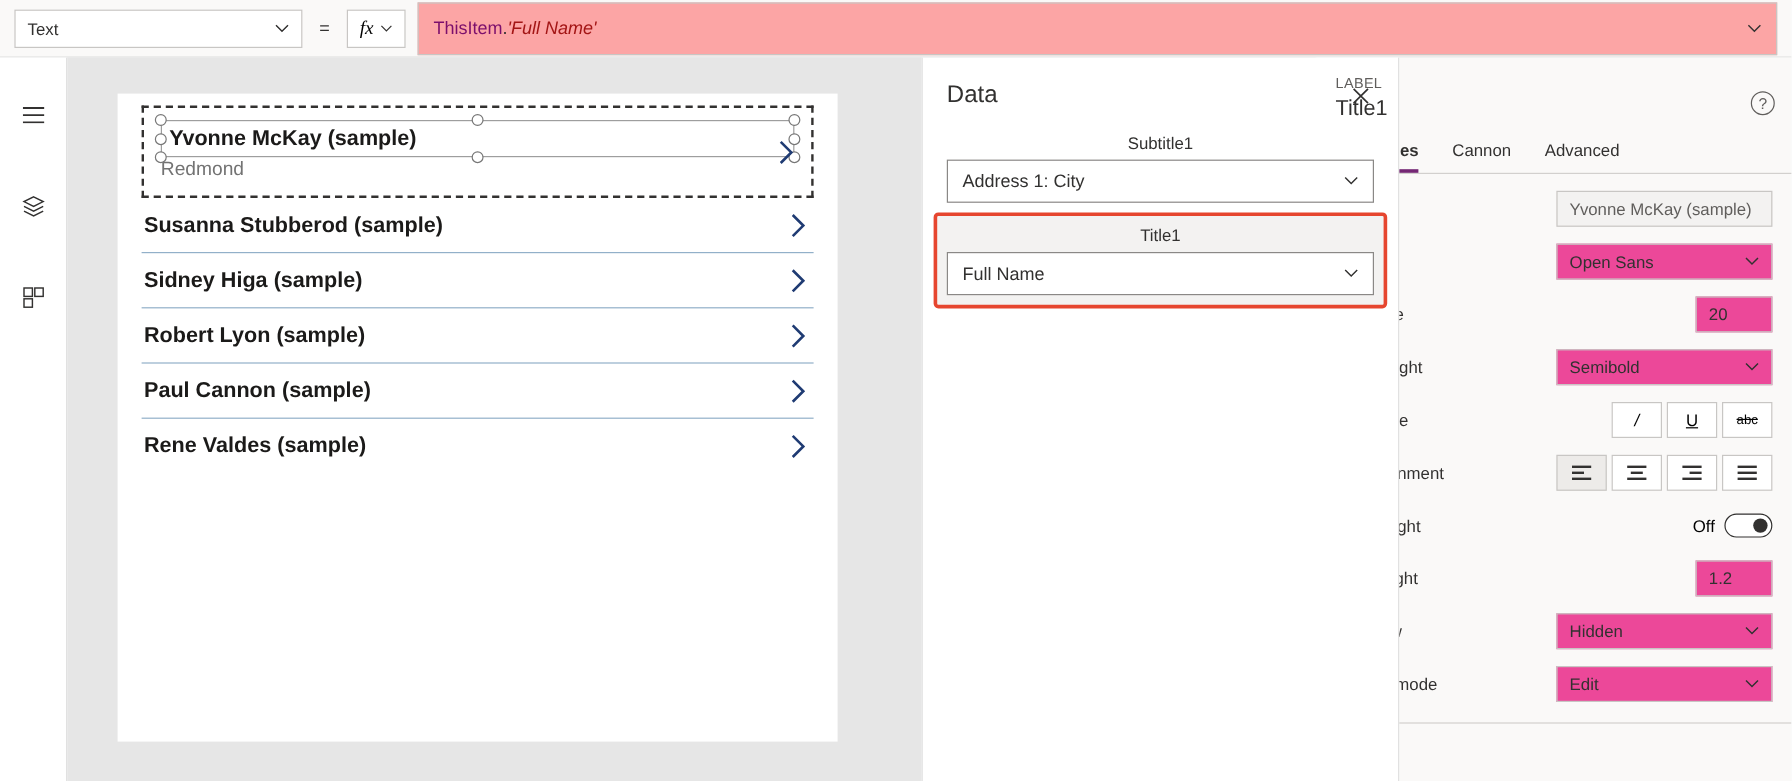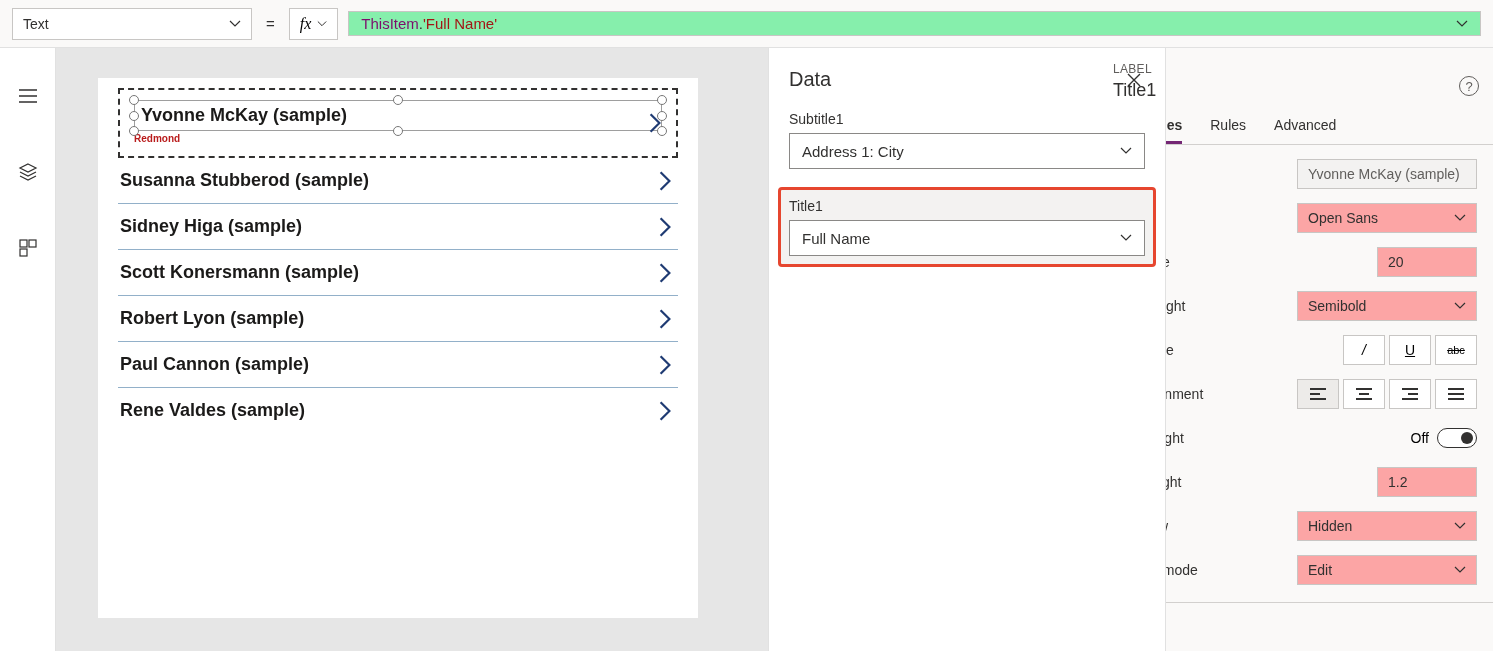--- a/index.html
+++ b/index.html
@@ -6,38 +6,38 @@
   html, body { width: 1493px; height: 651px; background: #ffffff; overflow: hidden; }
 
   .app { width: 100%; height: 100%; display: flex; flex-direction: column; }
 
   
   .formula-bar { height: 48px; display: flex; align-items: center; padding: 0 12px; gap: 10px; border-bottom: 1px solid #e1e1e1; background: #faf9f8; }
   .prop-select { height: 32px; width: 240px; background: #fff; border: 1px solid #c8c6c4; display: flex; align-items: center; padding: 0 10px; justify-content: space-between; font-size: 14px; color: #323130; cursor: pointer; }
   .equals { font-size: 15px; color: #323130; padding: 0 4px; }
   .fx-box { height: 32px; border: 1px solid #c8c6c4; background: #fff; display: flex; align-items: center; padding: 0 10px; gap: 6px; cursor: pointer; }
   .fx-box .fx-text { font-style: italic; font-family: Liberation Serif, serif; font-size: 16px; }
-  .formula-input { flex: 1; height: 25px; border: 1px solid #c8c6c4; background: #86efac; display: flex; align-items: center; padding: 0 12px; font-family: Consolas, monospace; font-size: 15px; justify-content: space-between; }
+  .formula-input { flex: 1; height: 44px; border: 1px solid #c8c6c4; background: #fca5a5; display: flex; align-items: center; padding: 0 12px; font-family: Consolas, monospace; font-size: 15px; justify-content: space-between; }
   .formula-input .code { display: flex; gap: 0; }
   .code .tok-this { color: #7c0f6c; }
   .code .tok-dot { color: #323130; }
-  .code .tok-str { color: #a31515; }
+  .code .tok-str { color: #a31515; font-style: italic; }
 
   
   .main { flex: 1; display: flex; min-height: 0; }
   .left-rail { width: 56px; border-right: 1px solid #e1e1e1; background: #fff; display: flex; flex-direction: column; align-items: center; padding-top: 28px; gap: 36px; color: #323130; }
   .rail-btn { width: 40px; height: 40px; display: flex; align-items: center; justify-content: center; cursor: pointer; }
 
   .canvas-wrap { flex: 1; background: #e6e6e6; position: relative; }
   .canvas { position: absolute; left: 42px; top: 30px; width: 600px; height: 540px; background: #fff; }
   .gallery { padding-top: 10px; }
   .gallery-item { position: relative; margin: 0 20px; padding: 12px 0 12px 2px; border-bottom: 1px solid #92b0c9; }
   .gallery-item.first { border-bottom: none; padding: 0; margin: 0 20px; }
   .gallery-item .title { font-size: 18px; font-weight: 600; color: #1b1a19; }
-  .gallery-item .subtitle { font-size: 10px; color: #b91c1c; margin-top: 2px; font-weight: bold; }
+  .gallery-item .subtitle { font-size: 16px; color: #737373; margin-top: 2px; }
   .gallery-item .arrow { position: absolute; right: 6px; top: 50%; transform: translateY(-50%); color: #1f3b73; font-size: 20px; }
 
   .selected-box { border: 2px dashed #323130; padding: 10px 14px 12px 14px; position: relative; }
   .label-selected { position: relative; border: 1px solid #9e9e9e; background: #fff; padding: 4px 6px; margin-bottom: 2px; }
   .handle { position: absolute; width: 10px; height: 10px; background: #fff; border: 1px solid #777; border-radius: 50%; }
   .h-tl { left: -6px; top: -6px; }
   .h-tc { left: 50%; margin-left: -5px; top: -6px; }
   .h-tr { right: -6px; top: -6px; }
   .h-ml { left: -6px; top: 50%; margin-top: -5px; }
   .h-mr { right: -6px; top: 50%; margin-top: -5px; }
@@ -45,41 +45,41 @@
   .h-bc { left: 50%; margin-left: -5px; bottom: -6px; }
   .h-br { right: -6px; bottom: -6px; }
 
   .selected-box .arrow { position: absolute; right: 14px; top: 50%; transform: translateY(-50%); color: #1f3b73; font-size: 20px; }
 
   
   .data-pane { position: absolute; left: 712px; top: 0; width: 398px; height: 100%; background: #fff; border-left: 1px solid #e1e1e1; border-right: 1px solid #e1e1e1; padding: 20px 20px; }
   .data-pane .pane-header { display: flex; justify-content: space-between; align-items: center; margin-bottom: 20px; }
   .data-pane h2 { font-size: 20px; font-weight: 400; color: #323130; }
   .close-x { font-size: 16px; color: #323130; cursor: pointer; padding: 4px; }
-  .field-block { margin-bottom: 18px; }
+  .field-block { margin-bottom: 8px; text-align: center; }
   .field-block.highlight { border: 3px solid #e6462f; border-radius: 4px; padding: 8px; background: #f3f2f1; margin-left: -11px; margin-right: -11px; }
   .field-label { font-size: 14px; color: #323130; margin-bottom: 6px; }
   .selectbox { height: 36px; width: 100%; border: 1px solid #8a8886; background: #fff; display: flex; align-items: center; justify-content: space-between; padding: 0 12px; font-size: 15px; color: #323130; cursor: pointer; }
 
   
   .props-pane { width: 397px; border-left: 1px solid #e1e1e1; background: #faf9f8; display: flex; flex-direction: column; }
   .props-header { padding: 14px 16px 0 16px; position: relative; }
   .props-header .eyebrow { font-size: 12px; color: #605e5c; letter-spacing: 0.3px; }
   .props-header .title { font-size: 18px; font-weight: 400; color: #323130; margin-top: 4px; }
   .props-header .help { position: absolute; right: 14px; top: 28px; width: 20px; height: 20px; border: 1px solid #605e5c; border-radius: 50%; display: flex; align-items: center; justify-content: center; font-size: 13px; color: #605e5c; cursor: pointer; }
   .tabs { display: flex; gap: 28px; padding: 0 16px; margin-top: 16px; border-bottom: 1px solid #d2d0ce; }
   .tab { padding-bottom: 8px; font-size: 14px; color: #323130; cursor: pointer; }
   .tab.active { font-weight: 600; border-bottom: 3px solid #742774; }
   .props-body { padding: 12px 16px; display: flex; flex-direction: column; gap: 12px; overflow-y: auto; border-top: 1px solid transparent; }
   .prow { display: flex; align-items: center; justify-content: space-between; gap: 8px; min-height: 32px; }
   .prow .plabel { font-size: 14px; color: #323130; }
-  .prow .pval { height: 30px; border: 1px solid #c8c6c4; background: #fca5a5; display: flex; align-items: center; padding: 0 10px; font-size: 14px; color: #323130; }
+  .prow .pval { height: 30px; border: 1px solid #c8c6c4; background: #ec4899; display: flex; align-items: center; padding: 0 10px; font-size: 14px; color: #323130; }
   .prow .pval.wide { width: 180px; justify-content: space-between; }
   .prow .pval.ro { background: #f3f2f1; color: #605e5c; width: 180px; }
-  .prow .pval.num { width: 100px; }
+  .prow .pval.num { width: 64px; }
   .btn-grp { display: flex; gap: 4px; }
   .mini-btn { width: 42px; height: 30px; border: 1px solid #c8c6c4; background: #fff; display: flex; align-items: center; justify-content: center; font-size: 14px; cursor: pointer; }
   .mini-btn.active { background: #edebe9; }
   .mini-btn .u { text-decoration: underline; }
   .mini-btn .s { text-decoration: line-through; }
   .toggle { position: relative; width: 40px; height: 20px; border-radius: 10px; background: #fff; border: 1px solid #323130; cursor: pointer; }
   .toggle::after { content: ""; position: absolute; width: 12px; height: 12px; background: #323130; border-radius: 50%; top: 3px; right: 3px; }
   .toggle.on { background: #742774; border-color: #742774; }
   .toggle.on::after { background: #fff; right: 3px; }
   .togglewrap { display: flex; align-items: center; gap: 8px; }
@@ -185,28 +185,20 @@
           </div>
           <div class="gallery-item">
             <span class="title">Sidney Higa (sample)</span>
             <span class="arrow">
                 <svg width="14" height="22" viewBox="0 0 12 20">
                   <path d="M2 2 L10 10 L2 18" fill="none" stroke="#1f3b73" stroke-width="2"></path>
                 </svg>
               </span>
           </div>
           <div class="gallery-item">
-            <span class="title">Scott Konersmann (sample)</span>
-            <span class="arrow">
-                <svg width="14" height="22" viewBox="0 0 12 20">
-                  <path d="M2 2 L10 10 L2 18" fill="none" stroke="#1f3b73" stroke-width="2"></path>
-                </svg>
-              </span>
-          </div>
-          <div class="gallery-item">
             <span class="title">Robert Lyon (sample)</span>
             <span class="arrow">
                 <svg width="14" height="22" viewBox="0 0 12 20">
                   <path d="M2 2 L10 10 L2 18" fill="none" stroke="#1f3b73" stroke-width="2"></path>
                 </svg>
               </span>
           </div>
           <div class="gallery-item">
             <span class="title">Paul Cannon (sample)</span>
             <span class="arrow">
@@ -257,21 +249,21 @@
     </div>
 
     <div class="props-pane">
       <div class="props-header">
         <div class="eyebrow">LABEL</div>
         <div class="title">Title1</div>
         <div class="help">?</div>
       </div>
       <div class="tabs">
         <div class="tab active">Properties</div>
-        <div class="tab">Rules</div>
+        <div class="tab">Cannon</div>
         <div class="tab">Advanced</div>
       </div>
       <div class="props-body">
         <div class="prow">
           <span class="plabel">Text</span>
           <span class="pval ro">Yvonne McKay (sample)</span>
         </div>
         <div class="prow">
           <span class="plabel">Font</span>
           <span class="pval wide">

